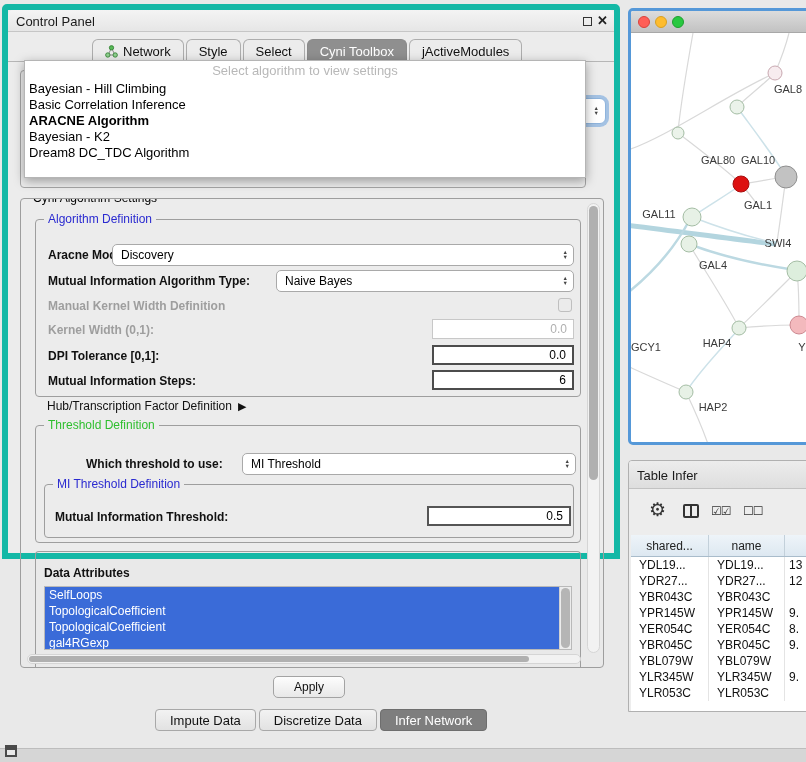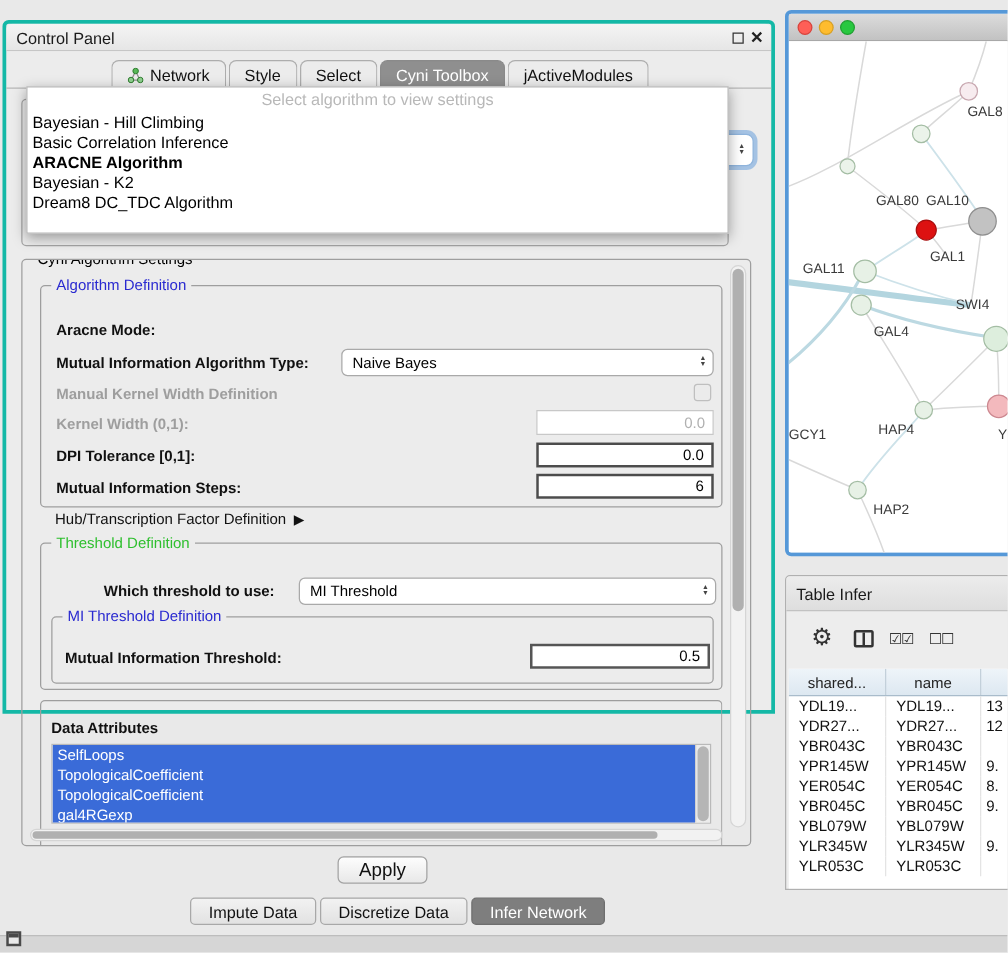--- a/index.html
+++ b/index.html
@@ -1,22 +1,22 @@
 <!DOCTYPE html>
 <html><head>
 <meta charset="utf-8">
 <style>
   *{margin:0;padding:0;box-sizing:border-box}
   html,body{width:806px;height:762px}
   body{font-family:"Liberation Sans",sans-serif;background:#e9e9e9;overflow:hidden}
   #app{position:absolute;left:0;top:0;width:806px;height:762px;overflow:hidden}
 
   
-  .cp-window{position:absolute;left:2px;top:16px;width:618px;height:555px;background:#ececec;
-    border:3px solid #14b8a6;border-radius:5px 5px 0 0}
+  .cp-window{position:absolute;left:2px;top:4px;width:618px;height:555px;background:#ececec;
+    border:6px solid #14b8a6;border-radius:5px 5px 0 0}
   .cp-titlebar{position:absolute;left:0;top:0;right:0;height:22px;border-bottom:1px solid #c6c6c6;
     background:linear-gradient(#f4f4f4,#e6e6e6);border-radius:5px 5px 0 0}
   .cp-title{position:absolute;left:8px;top:4px;font-size:13px;color:#1a1a1a}
   .win-float{position:absolute;right:22px;top:7px;width:9px;height:9px;border:1.5px solid #333;cursor:pointer}
   .win-close{position:absolute;right:6px;top:3px;font-size:13px;font-weight:bold;color:#222;cursor:pointer}
 
   
   .cp-tabs{position:absolute;left:84px;top:29px;height:23px;display:flex;gap:2px}
   .tab{display:inline-flex;align-items:center;gap:5px;padding:0 12px;height:23px;font-size:13px;color:#111;
     border:1px solid #adadad;border-bottom:none;border-radius:6px 6px 0 0;background:#ececec;cursor:pointer}
@@ -63,21 +63,21 @@
   .list-scroll{position:absolute;right:0;top:0;bottom:0;width:12px;background:#ececec;border-left:1px solid #d0d0d0}
   .list-scroll .vthumb{position:absolute;left:1px;top:1px;width:9px;bottom:1px;background:#b5b5b5;border-radius:5px}
 
   
   .vscroll{position:absolute;background:#f2f2f2;border:1px solid #d5d5d5;border-radius:7px}
   .vthumb2{position:absolute;left:1px;width:9px;background:#b0b0b0;border-radius:5px}
   .hscroll{position:absolute;height:10px;background:#f2f2f2;border:1px solid #d5d5d5;border-radius:6px}
   .hthumb{position:absolute;top:1px;height:6px;background:#b0b0b0;border-radius:4px}
 
   .apply-btn{position:absolute;left:265px;top:666px;width:72px;height:22px;border:1px solid #a3a3a3;border-radius:5px;
-    background:linear-gradient(#fdfdfd,#e8e8e8);font-size:15px;color:#111;display:flex;align-items:center;
+    background:linear-gradient(#fdfdfd,#e8e8e8);font-size:12px;color:#111;display:flex;align-items:center;
     justify-content:center;cursor:pointer}
 
   .bottom-tabs{position:absolute;left:147px;top:699px;display:flex;gap:3px}
   .btab{height:22px;padding:0 14px;display:flex;align-items:center;font-size:13px;color:#111;
     border:1px solid #a8a8a8;border-radius:4px;background:linear-gradient(#f2f2f2,#e2e2e2);cursor:pointer}
   .btab.selected{background:#7e7e7e;border-color:#6e6e6e;color:#fff}
 
   
   .net-window{position:absolute;left:628px;top:8px;width:190px;height:437px;border:3px solid #5598d8;
     border-radius:5px;background:#fff;overflow:hidden}
@@ -171,20 +171,27 @@
       <div class="dd-item">Dream8 DC_TDC Algorithm</div>
     </div>
 
     <div class="group settings-group">
       <span class="legend">Cyni Algorithm Settings</span>
 
       <div class="group" style="left:14px;top:20px;width:546px;height:178px">
         <span class="legend blue">Algorithm Definition</span>
 
         <span class="lbl" style="left:12px;top:28px">Aracne Mode:</span>
+        <div class="combo" style="left:76px;top:24px;width:462px">
+          <span>Discovery</span>
+          <span class="arrows">
+              <span>▲</span>
+              <span>▼</span>
+            </span>
+        </div>
 
         <span class="lbl" style="left:12px;top:54px">Mutual Information Algorithm Type:</span>
         <div class="combo" style="left:240px;top:50px;width:298px">
           <span>Naive Bayes</span>
           <span class="arrows">
               <span>▲</span>
               <span>▼</span>
             </span>
         </div>
 

